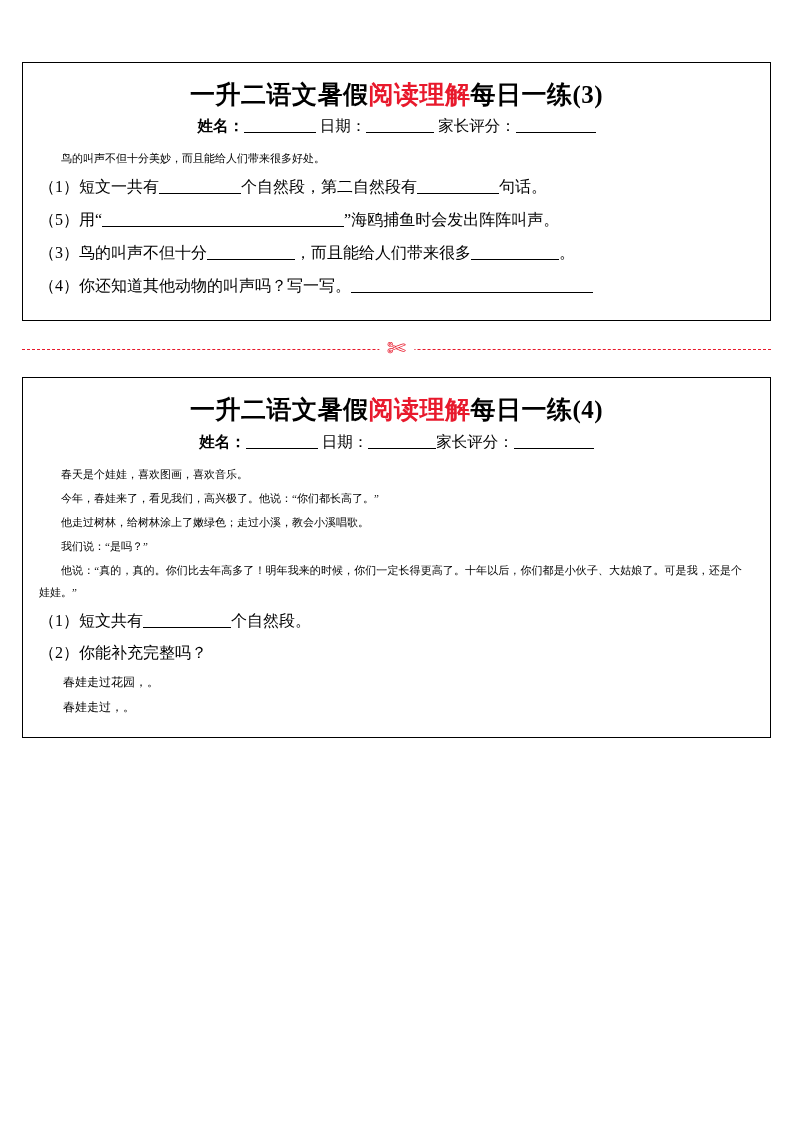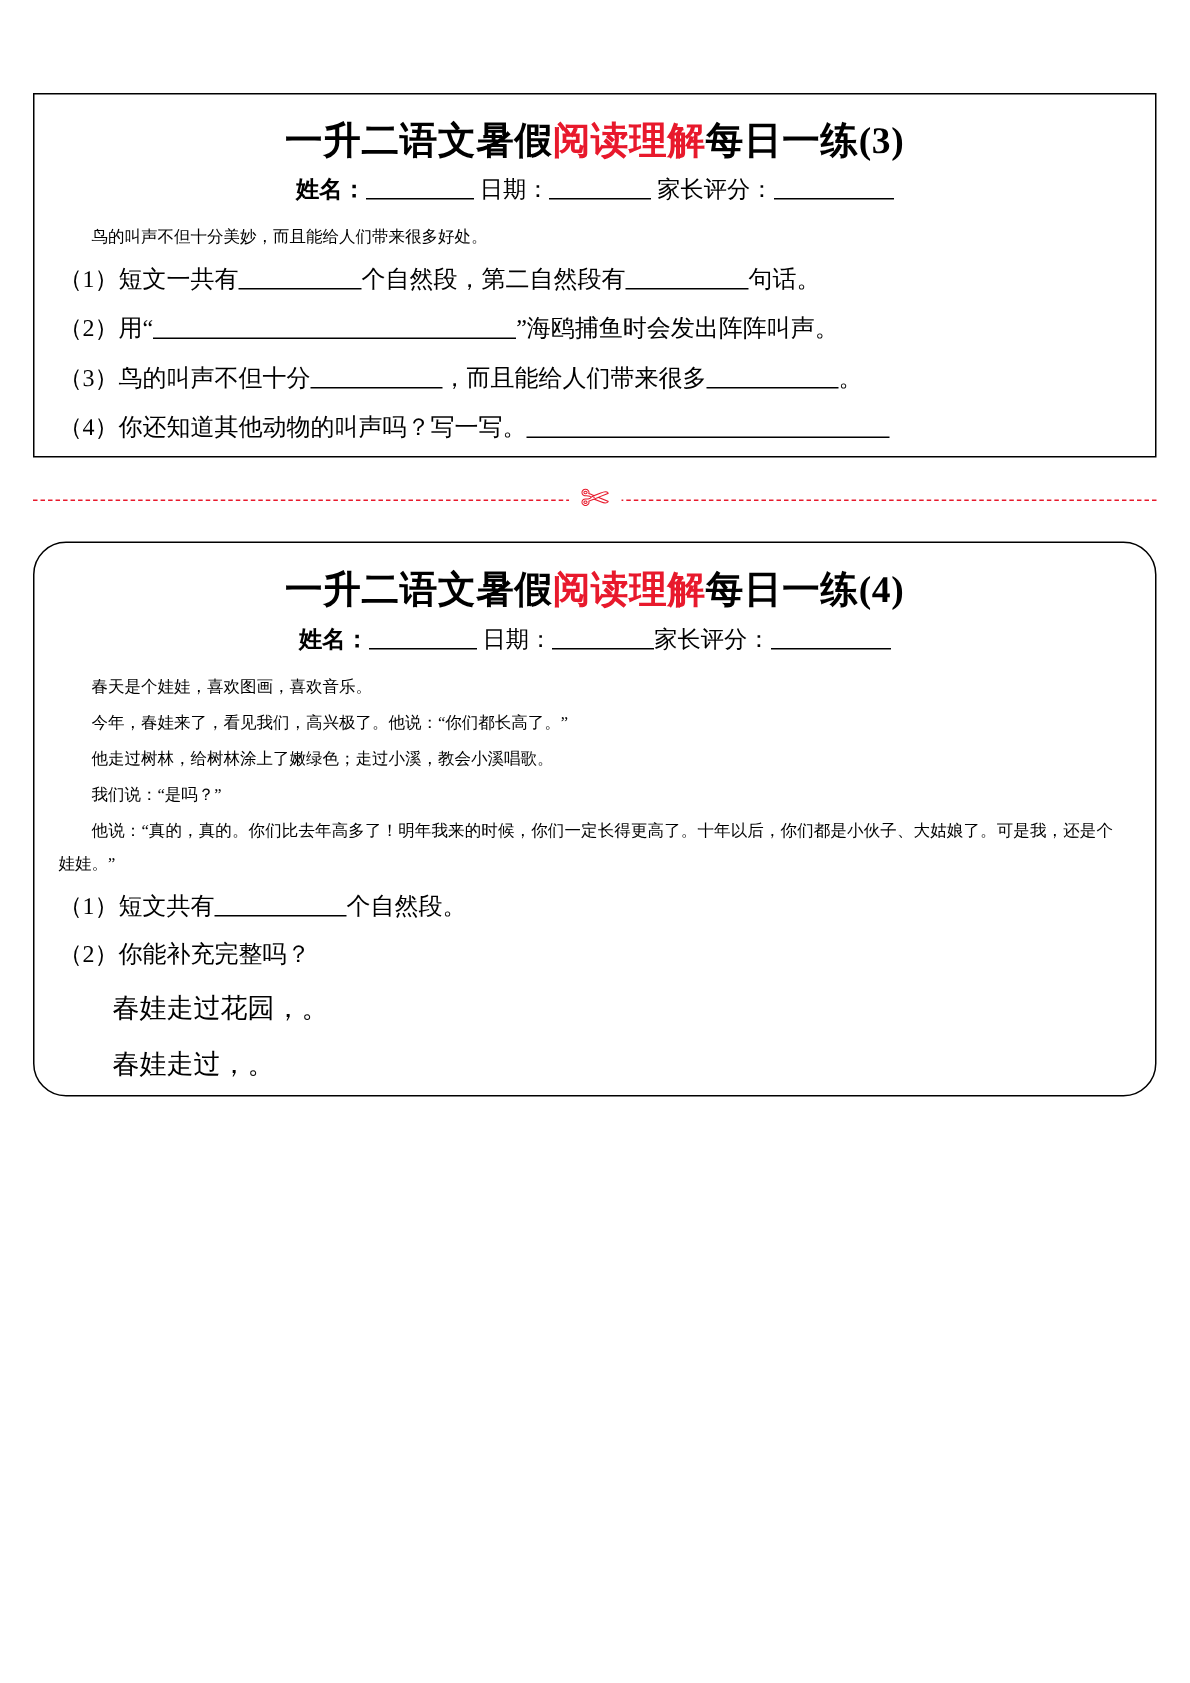--- a/index.html
+++ b/index.html
@@ -19,24 +19,24 @@
     height: 1122px;
     box-sizing: border-box;
     padding: 0;
     position: relative;
   }
 
   .worksheet {
     border: 1.5px solid #000;
     box-sizing: border-box;
     margin: 0 22px;
-    padding: 14px 16px 2px 16px;
+    padding: 14px 16px 18px 16px;
   }
   .worksheet.first { margin-top: 62px; }
-  .worksheet.second { margin-top: 0; border-radius: 22px; }
+  .worksheet.second { margin-top: 0; }
 
   .ws-title {
     text-align: center;
     font-weight: bold;
     font-size: 25px;
     letter-spacing: 0.5px;
     line-height: 1.25;
     margin: 2px 0 6px 0;
     white-space: nowrap;
   }
@@ -76,21 +76,21 @@
     margin: 0;
   }
   .q .bl { display: inline-block; border-bottom: 1px solid #000; height: 15px; vertical-align: -2px; }
   .bl-80 { width: 82px; }
   .bl-86 { width: 88px; }
   .bl-240 { width: 242px; }
   .bl-210 { width: 214px; }
   .bl-190 { width: 196px; }
 
   .sub {
-    font-size: 18px;
+    font-size: 12px;
     line-height: 2.05;
     margin: 0;
     padding-left: 2em;
   }
 
   
   .divider {
     position: relative;
     height: 56px;
     margin: 0 22px;
@@ -131,21 +131,21 @@
       <span>家长评分：</span><span class="blank-u bu-78"></span>
     </div>
 
     <p class="para indent">鸟的叫声不但十分美妙，而且能给人们带来很多好处。</p>
 
     <p class="q">
       <span>（1）短文一共有</span><span class="bl bl-80"></span><span>个自然段，第二自然段有</span><span class="bl bl-80"></span><span>句话。</span>
     </p>
 
     <p class="q">
-      <span>（2）用“</span><span class="bl bl-240"></span><span>”海鸥捕鱼时会发出阵阵叫声。</span>
+      <span>（5）用“</span><span class="bl bl-240"></span><span>”海鸥捕鱼时会发出阵阵叫声。</span>
     </p>
 
     <p class="q">
       <span>（3）鸟的叫声不但十分</span><span class="bl bl-86"></span><span>，而且能给人们带来很多</span><span class="bl bl-86"></span><span>。</span>
     </p>
 
     <p class="q">
       <span>（4）你还知道其他动物的叫声吗？写一写。</span><span class="bl bl-240"></span>
     </p>
   </div>

